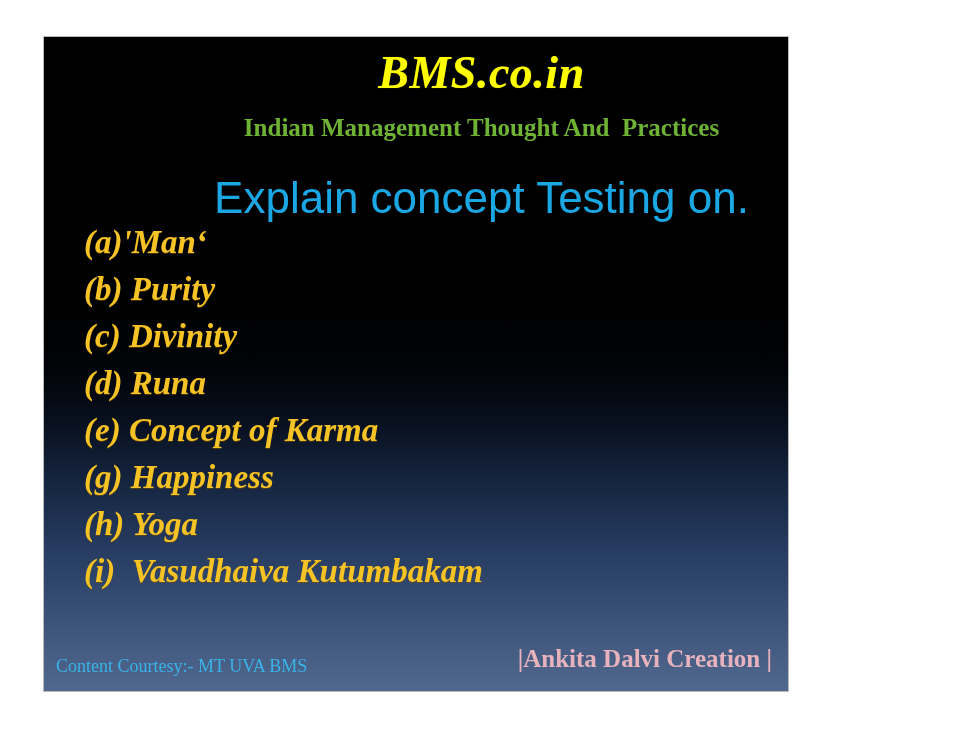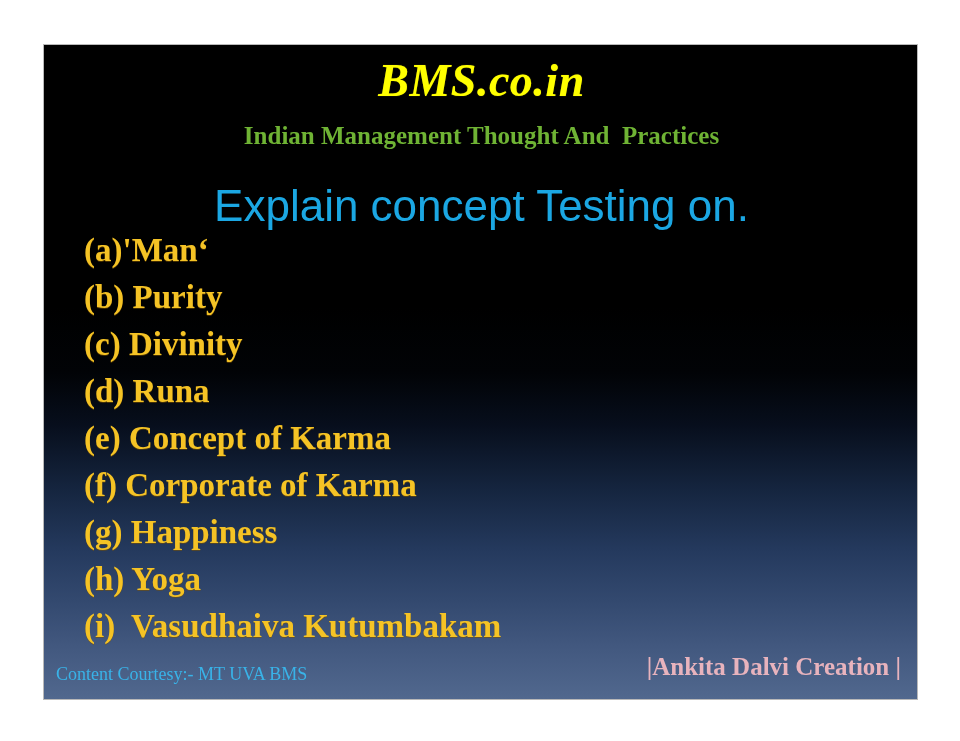--- a/index.html
+++ b/index.html
@@ -22,22 +22,22 @@
     top: 0;
     width: 960px;
     height: 741px;
     background: #ffffff;
   }
 
   
   #slide {
     position: absolute;
     left: 43px;
-    top: 44px;
-    width: 875px;
+    top: 36px;
+    width: 746px;
     height: 656px;
     box-sizing: border-box;
     border: 1px solid #b9b9b9;
     background: linear-gradient(to bottom,
         #000000 0%,
         #000000 40%,
         #010306 50%,
         #070e1c 58%,
         #15253f 68%,
         #24395d 77%,
@@ -98,20 +98,21 @@
     position: absolute;
     left: 40px;
     top: 182px;
     width: 800px;
     margin: 0;
     padding: 0;
     list-style: none;
   }
   #options-list li {
     font-family: "Liberation Serif", "DejaVu Serif", serif;
+    font-style: italic;
     font-weight: bold;
     font-size: 33px;
     line-height: 47px;
     color: #f5c325;
     white-space: pre;
     text-shadow: 0 1px 0 rgba(120,80,0,0.55);
   }
 
   
   .courtesy-note {
@@ -148,21 +149,20 @@
     <div class="subject-title">Indian Management Thought And  Practices</div>
 
     <div class="question-title">Explain concept Testing on.</div>
 
     <ul id="options-list">
       <li>(a)'Man‘</li>
       <li>(b) Purity</li>
       <li>(c) Divinity</li>
       <li>(d) Runa</li>
       <li>(e) Concept of Karma</li>
-      <li>(f) Corporate of Karma</li>
       <li>(g) Happiness</li>
       <li>(h) Yoga</li>
       <li>(i)  Vasudhaiva Kutumbakam</li>
     </ul>
 
     <div class="courtesy-note">Content Courtesy:- MT UVA BMS</div>
 
     <div class="creator-credit">|Ankita Dalvi Creation |</div>
 
   </div>

